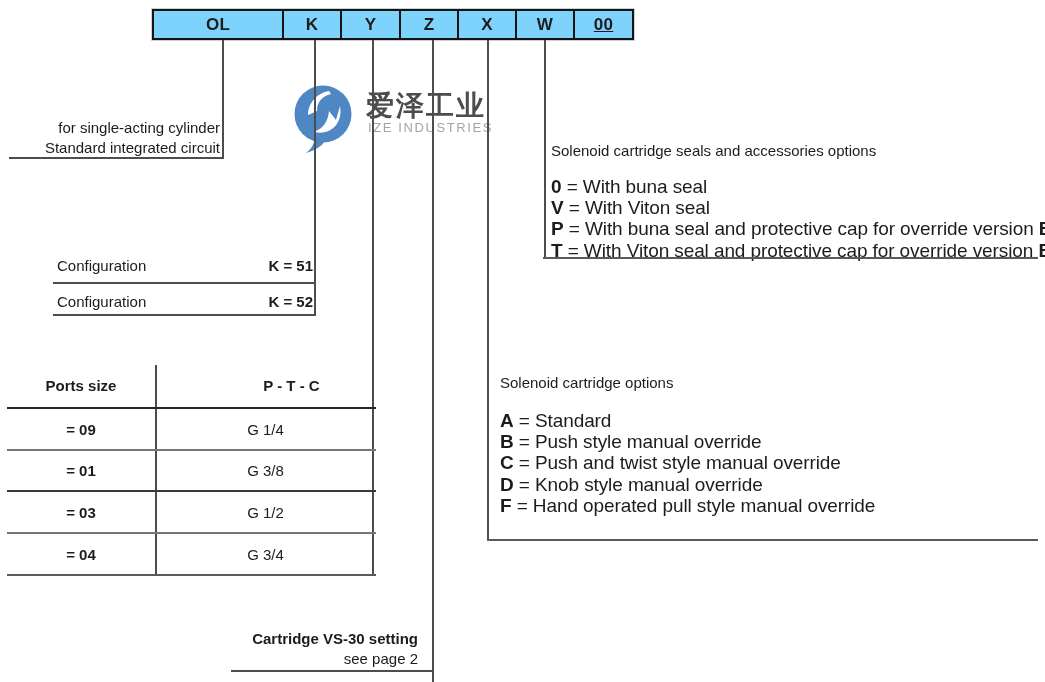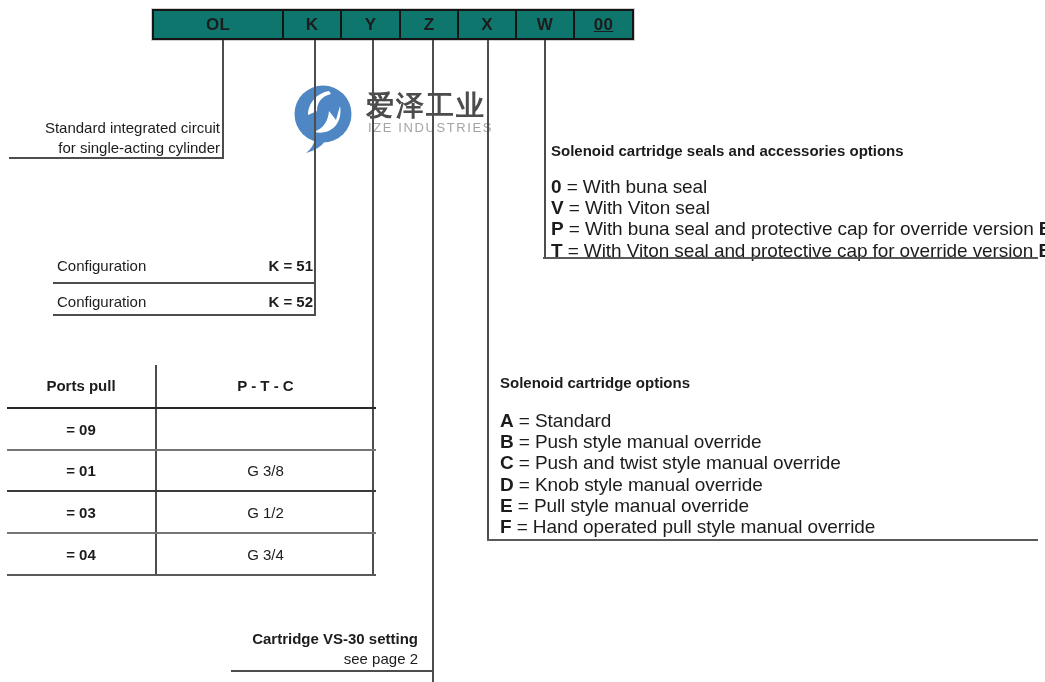--- a/index.html
+++ b/index.html
@@ -3,21 +3,21 @@
 <meta charset="utf-8">
 <style>
   html,body{margin:0;padding:0;background:#fff;}
   .canvas{
     position:relative;width:1045px;height:682px;background:#ffffff;overflow:hidden;
     font-family:"Liberation Sans","DejaVu Sans",sans-serif;color:#1c1c1c;
   }
   
   .code-row{
     position:absolute;left:152px;top:9px;display:inline-flex;height:31px;
-    border:2px solid #141414;box-shadow:0 0 0 1px rgba(0,0,0,.18);background:#0f766e;
+    border:2px solid #141414;box-shadow:0 0 0 1px rgba(0,0,0,.18);background:#7dd3fc;
     box-sizing:border-box;
   }
   .code-cell{
     display:flex;align-items:center;justify-content:center;
     font-weight:bold;font-size:17px;letter-spacing:.3px;
     border-right:2px solid #141414;box-sizing:border-box;
   }
   .code-cell:last-child{border-right:none;text-decoration:underline;}
   
   .vline{position:absolute;width:2px;background:#4d4d4d;}
@@ -27,21 +27,21 @@
   .wm-cn{position:absolute;left:366px;top:87px;font-size:28px;font-weight:bold;color:#4c4c4c;letter-spacing:2px;z-index:0;}
   .wm-en{position:absolute;left:368px;top:120px;font-size:13px;color:#a4a4a4;letter-spacing:1.6px;z-index:0;}
   .layer{position:absolute;inset:0;z-index:1;}
   
   .txt{font-size:15px;line-height:20px;}
   .ol-block{position:absolute;left:9px;top:118px;width:211px;text-align:right;}
   .cfg-row{position:absolute;left:57px;width:256px;display:flex;justify-content:space-between;font-size:15px;text-align:center;}
   .cfg-val{font-weight:bold;}
   .tcell{position:absolute;text-align:center;font-size:15px;line-height:17px;}
   .tkey{font-weight:bold;}
-  .sec-head{position:absolute;font-size:15px;font-weight:bold;white-space:nowrap;}
+  .sec-head{position:absolute;font-size:15px;font-weight:normal;white-space:nowrap;}
   .sec-items{position:absolute;font-size:19px;line-height:21.2px;white-space:nowrap;letter-spacing:-0.1px;}
   .vs30{position:absolute;left:222px;top:629px;width:196px;text-align:right;font-size:15px;line-height:20px;}
   .vs30-t{font-weight:bold;}
   b{font-weight:bold;}
 </style>
 </head>
 <body>
 
 <div class="canvas">
 
@@ -67,40 +67,41 @@
     </div>
 
     <div class="vline" style="left:222px;top:40px;height:119px;"></div>
     <div class="vline" style="left:314px;top:40px;height:276px;"></div>
     <div class="vline" style="left:372px;top:40px;height:536px;"></div>
     <div class="vline" style="left:432px;top:40px;height:642px;"></div>
     <div class="vline" style="left:487px;top:40px;height:501px;"></div>
     <div class="vline" style="left:544px;top:40px;height:219px;"></div>
 
     <div class="ol-block txt">
+      <div>for single-acting cylinder</div>
       <div>Standard integrated circuit</div>
-      <div>for single-acting cylinder</div>
     </div>
     <div class="hline" style="left:9px;top:157px;width:215px;"></div>
 
     <div class="cfg-row" style="top:257px;">
       <span>Configuration</span>
       <span class="cfg-val">K = 51</span>
     </div>
     <div class="hline" style="left:53px;top:282px;width:263px;"></div>
     <div class="cfg-row" style="top:293px;">
       <span>Configuration</span>
       <span class="cfg-val">K = 52</span>
     </div>
     <div class="hline" style="left:53px;top:314px;width:263px;"></div>
 
-    <div class="tcell tkey" style="left:7px;top:377px;width:148px;">Ports pull</div>
-    <div class="tcell tkey" style="left:155px;top:377px;width:221px;">P - T - C</div>
+    <div class="tcell tkey" style="left:7px;top:377px;width:148px;">Ports size</div>
+    <div class="tcell tkey" style="left:155px;top:377px;width:221px;padding-left:26px;">P - T - C</div>
 
     <div class="tcell tkey" style="left:7px;top:421px;width:148px;">= 09</div>
+    <div class="tcell" style="left:155px;top:421px;width:221px;">G 1/4</div>
     <div class="tcell tkey" style="left:7px;top:462px;width:148px;">= 01</div>
     <div class="tcell" style="left:155px;top:462px;width:221px;">G 3/8</div>
     <div class="tcell tkey" style="left:7px;top:504px;width:148px;">= 03</div>
     <div class="tcell" style="left:155px;top:504px;width:221px;">G 1/2</div>
     <div class="tcell tkey" style="left:7px;top:546px;width:148px;">= 04</div>
     <div class="tcell" style="left:155px;top:546px;width:221px;">G 3/4</div>
 
     <div class="vline" style="left:155px;top:365px;height:211px;"></div>
     <div class="hline" style="left:7px;top:407px;width:369px;background:#262626;"></div>
     <div class="hline" style="left:7px;top:449px;width:369px;background:#757575;"></div>
@@ -113,21 +114,20 @@
       <div>see page 2</div>
     </div>
     <div class="hline" style="left:231px;top:670px;width:203px;"></div>
 
     <div class="sec-head" style="left:500px;top:374px;">Solenoid cartridge options</div>
     <div class="sec-items" style="left:500px;top:410px;">
       <div><b>A</b><span> = Standard</span></div>
       <div><b>B</b><span> = Push style manual override</span></div>
       <div><b>C</b><span> = Push and twist style manual override</span></div>
       <div><b>D</b><span> = Knob style manual override</span></div>
-      <div><b>E</b><span> = Pull style manual override</span></div>
       <div><b>F</b><span> = Hand operated pull style manual override</span></div>
     </div>
     <div class="hline" style="left:487px;top:539px;width:551px;background:#5a5a5a;"></div>
 
     <div class="sec-head" style="left:551px;top:142px;">Solenoid cartridge seals and accessories options</div>
     <div class="sec-items" style="left:551px;top:176px;">
       <div><b>0</b><span> = With buna seal</span><b></b><span></span><b></b><span></span><b></b></div>
       <div><b>V</b><span> = With Viton seal</span><b></b><span></span><b></b><span></span><b></b></div>
       <div><b>P</b><span> = With buna seal and protective cap for override version </span><b>B</b><span>, </span><b>C</b><span> and </span><b>D</b></div>
       <div><b>T</b><span> = With Viton seal and protective cap for override version </span><b>B</b><span>, </span><b>C</b><span> and </span><b>D</b></div>

